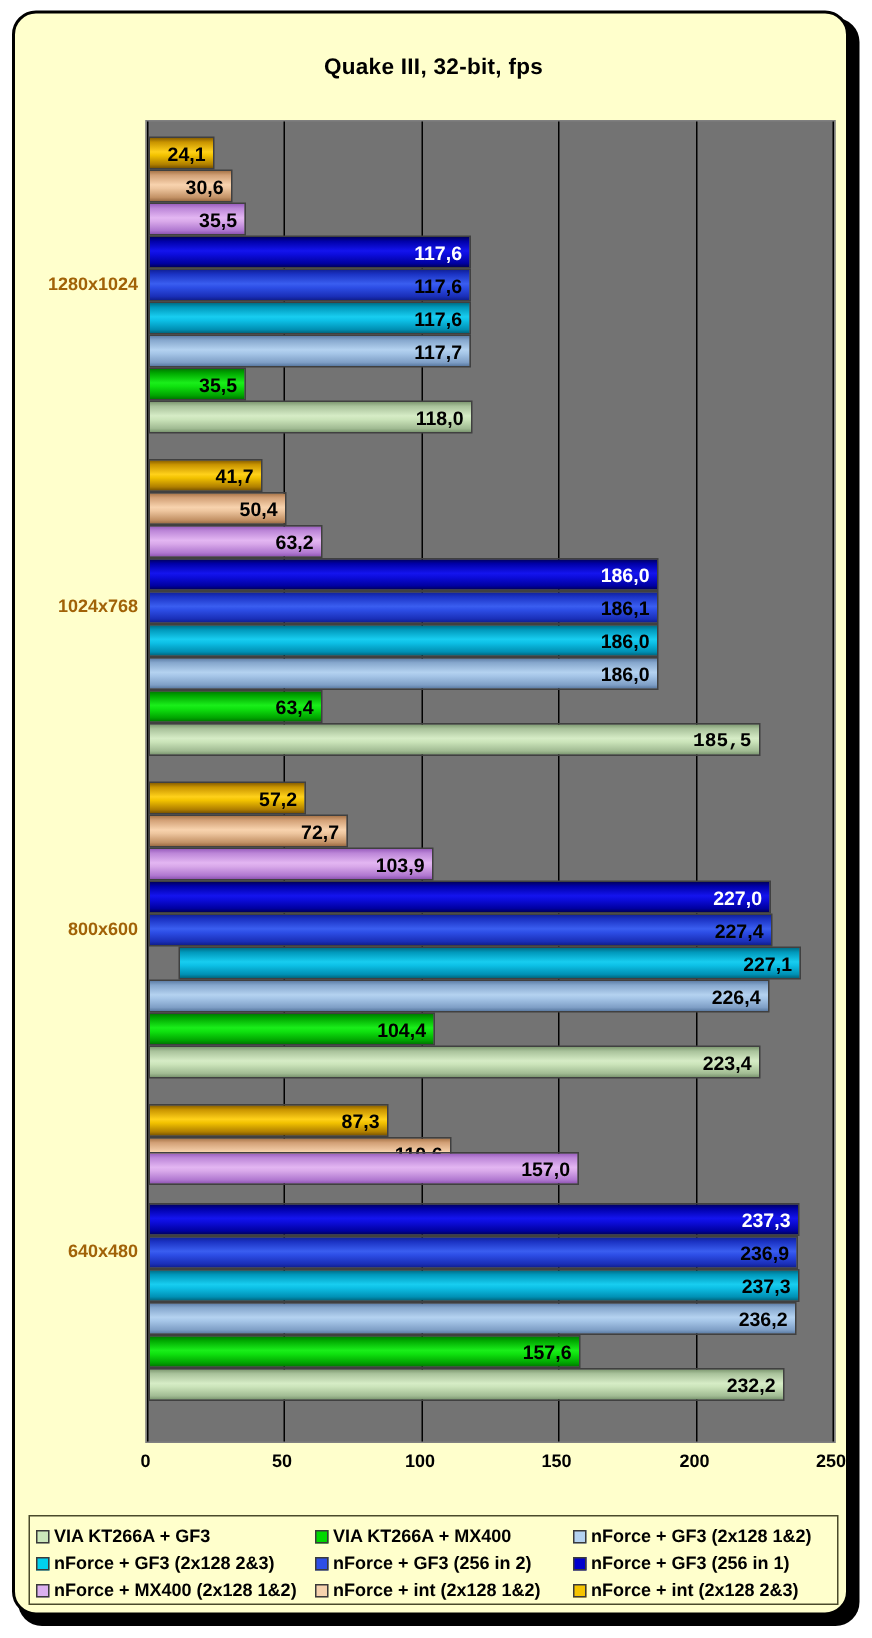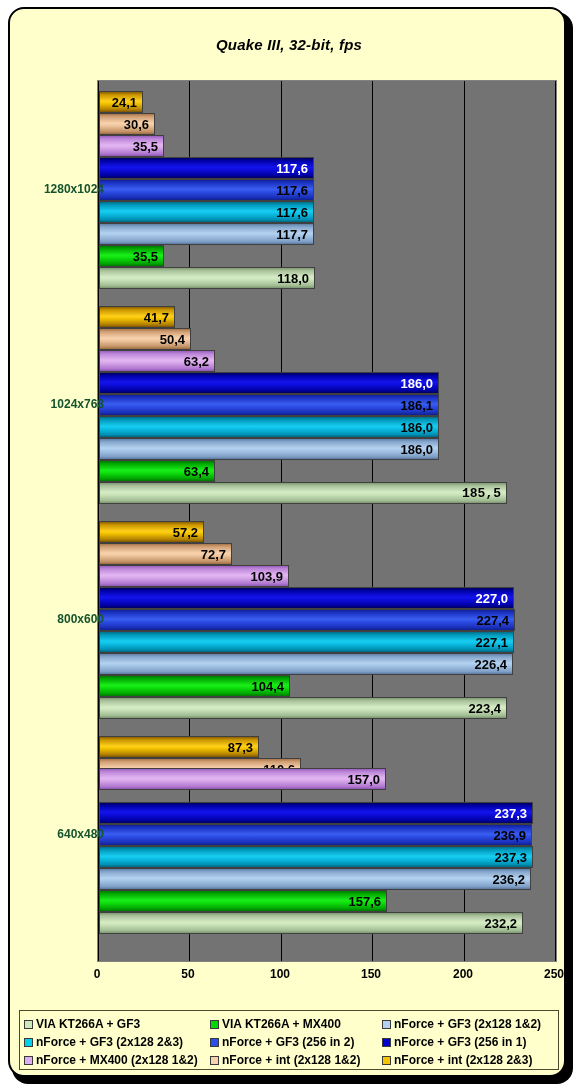--- a/index.html
+++ b/index.html
@@ -38,21 +38,20 @@
   }
 
   
   .chart-title {
     position: absolute;
     left: 0; top: 27px;
     width: 558px;
     text-align: center;
     font-size: 15px;
     font-weight: bold;
-    font-style: italic;
     color: #000000;
     letter-spacing: 0.2px;
   }
 
   
   
   .plot {
     position: absolute;
     left: 87px;
     top: 71px;
@@ -113,22 +112,22 @@
   .c-green     { background: linear-gradient(to bottom, #007c00 0%, #00a800 14%, #1aee1a 46%, #0fe20f 58%, #00a400 88%, #007800 100%); }
   .c-palegreen { background: linear-gradient(to bottom, #7f9a72 0%, #a9c29b 14%, #d6ecc6 46%, #cbe4ba 58%, #a1bb93 88%, #7b9670 100%); padding-left: 10px; }
 
   
   .cat-label {
     position: absolute;
     width: 82px;
     text-align: right;
     font-size: 12px;
     font-weight: bold;
-    color: #14532d;
-    left: 12px;
+    color: #a16207;
+    left: 0;
   }
 
   
   .xtick {
     position: absolute;
     top: 958px;
     font-size: 12px;
     font-weight: bold;
     color: #000000;
     transform: translateX(-50%);
@@ -315,21 +314,21 @@
           <div class="bar-row" style="top: 66px; width: 458px;">
             <div class="bar c-darkblue" title="nForce + GF3 (256 in 1)" style="width: 415px;">
               <span class="bar-label light">227,0</span>
             </div>
           </div>
           <div class="bar-row" style="top: 88px; width: 458px;">
             <div class="bar c-medblue" title="nForce + GF3 (256 in 2)" style="width: 416px;">
               <span class="bar-label">227,4</span>
             </div>
           </div>
-          <div class="bar-row" style="top: 110px; width: 458px;">
+          <div class="bar-row" style="top: 110px; width: 458px; margin-left: 20px;">
             <div class="bar c-cyan" title="nForce + GF3 (2x128 2&amp;3)" style="width: 415px;">
               <span class="bar-label">227,1</span>
             </div>
           </div>
           <div class="bar-row" style="top: 132px; width: 458px;">
             <div class="bar c-lightblue" title="nForce + GF3 (2x128 1&amp;2)" style="width: 414px;">
               <span class="bar-label">226,4</span>
             </div>
           </div>
           <div class="bar-row" style="top: 154px; width: 458px;">

